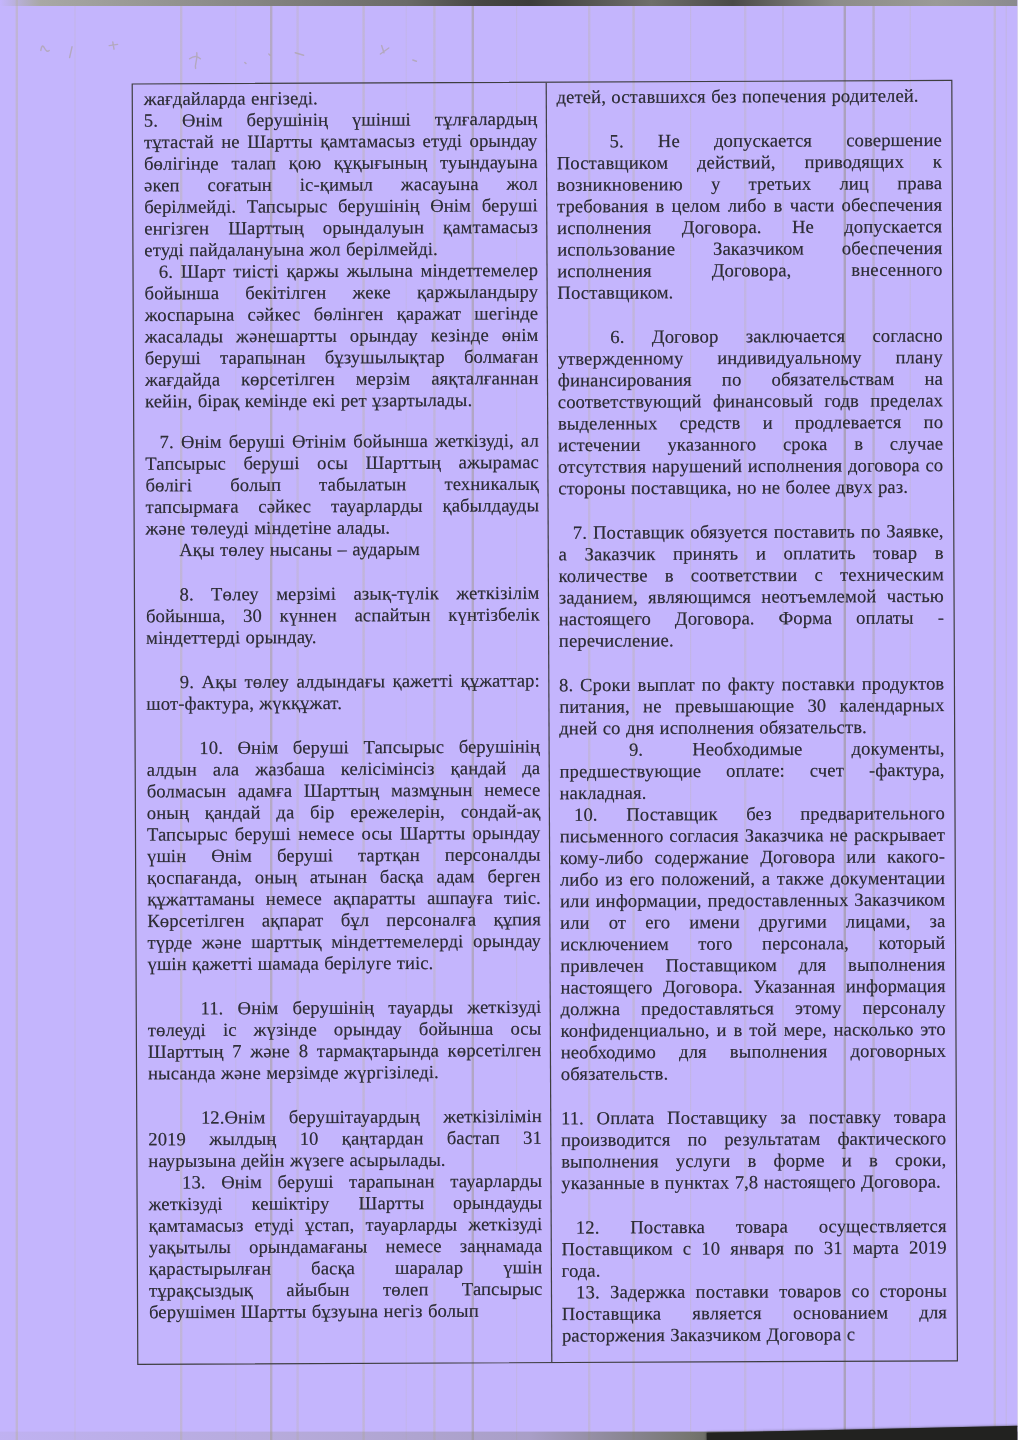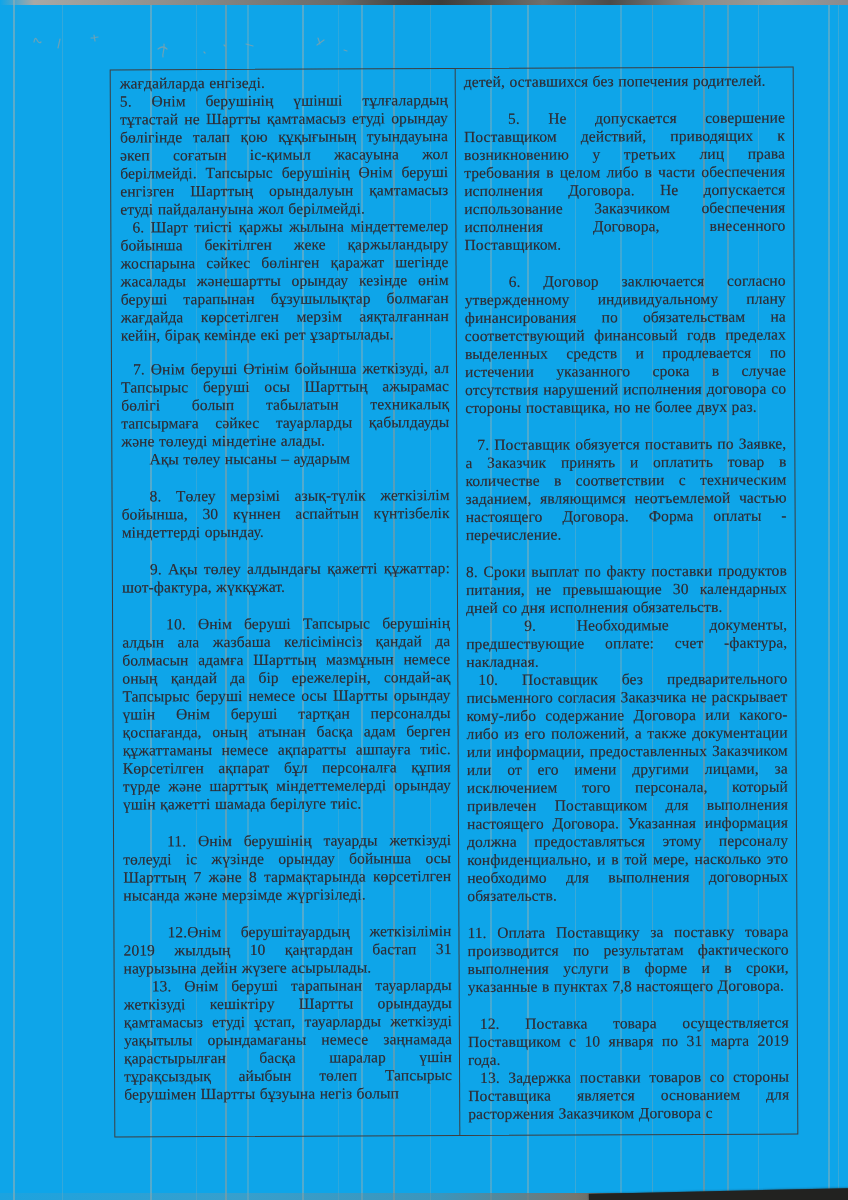--- a/index.html
+++ b/index.html
@@ -1,20 +1,20 @@
 <!DOCTYPE html>
 <html><head>
 <meta charset="utf-8">
 <style>
   html,body{margin:0;padding:0;background:#e8e6e1;}
   .page{
     position:relative;
     width:848px;height:1200px;
     margin:0 auto;
-    background:#0ea5e9;
+    background:#c4b5fd;
     overflow:hidden;
     font-family:"Liberation Serif","DejaVu Serif",serif;
   }
   
   .stripes{
     position:absolute;inset:0;pointer-events:none;
     background-repeat:no-repeat;
     background-image:
       linear-gradient(rgba(187,179,164,.45),rgba(187,179,164,.45)),
       linear-gradient(rgba(187,179,164,.22),rgba(187,179,164,.22)),

